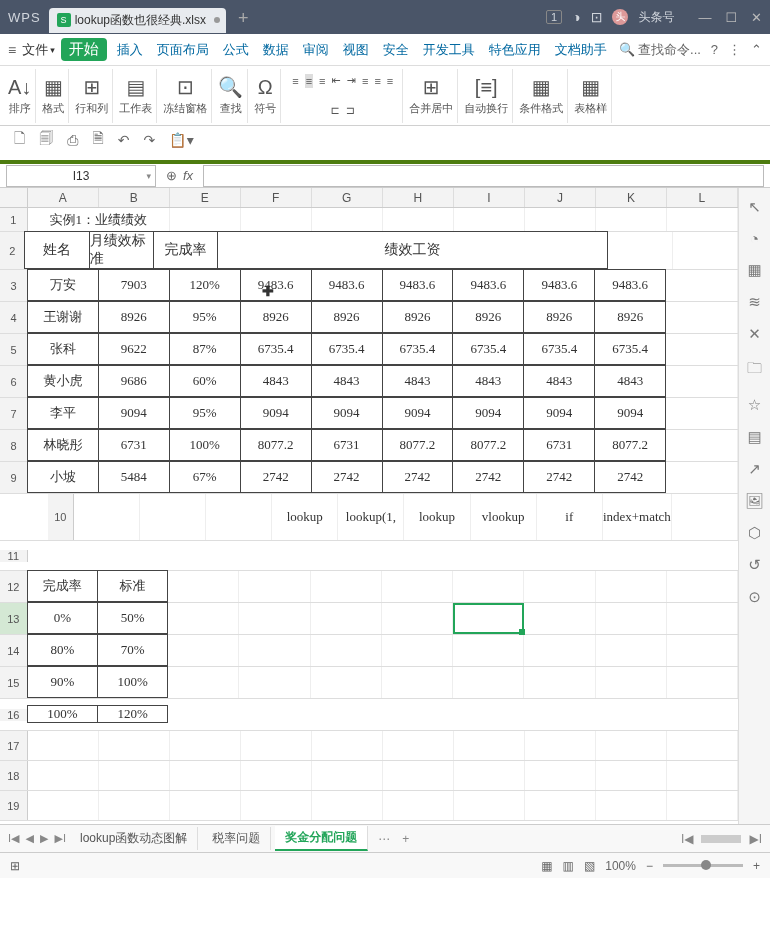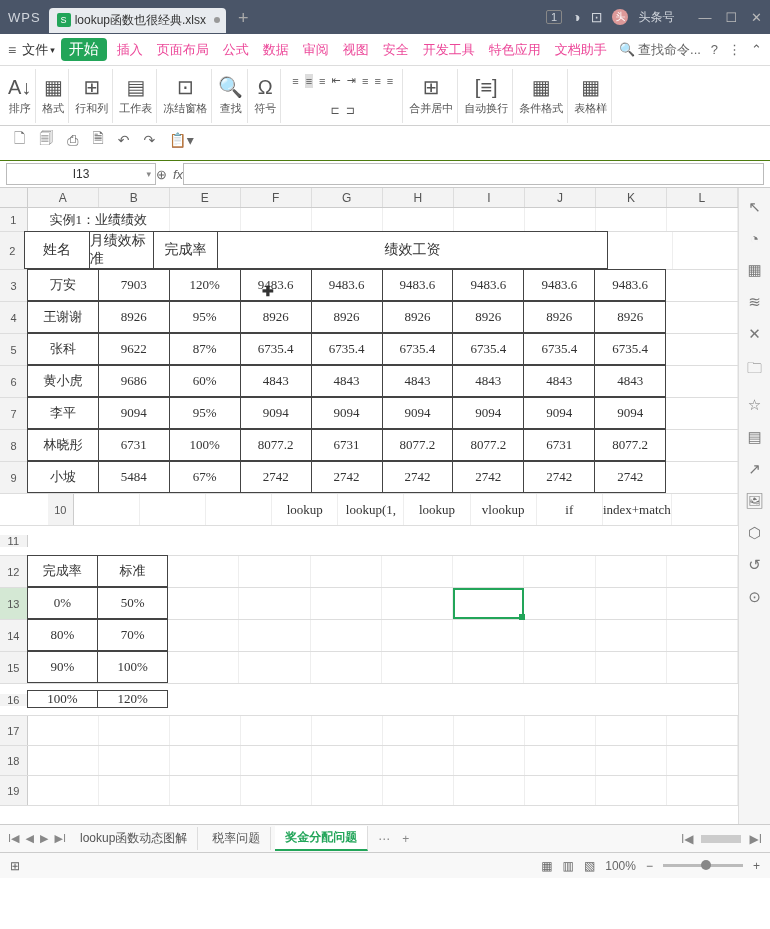--- a/index.html
+++ b/index.html
@@ -10,29 +10,29 @@
 .tab .doc-icon{width:14px;height:14px;background:#22a559;border-radius:2px;display:flex;align-items:center;justify-content:center;color:#fff;font-size:9px}
 .tab .close-dot{position:absolute;right:6px;width:6px;height:6px;border-radius:50%;background:#999}
 .add-tab{color:#aaa;font-size:18px;margin-left:6px;margin-top:2px}
 .titlebar-right{margin-left:auto;display:flex;align-items:center;gap:10px;font-size:14px}
 .win-controls{display:flex;gap:14px;font-size:13px;color:#bbb;margin-left:14px}
 .ttr-badge{width:16px;height:16px;background:#d99;border-radius:50%;display:flex;align-items:center;justify-content:center;font-size:10px;color:#fff}
 .menubar{height:32px;background:#fff;border-bottom:1px solid #ddd;display:flex;align-items:center;padding:0 8px;gap:6px;font-size:13px}
 .hamburger{font-size:14px;color:#666}
 .menu-file{display:flex;align-items:center;gap:2px}
 .pill{background:#22a559;color:#fff;padding:2px 8px;border-radius:4px;font-size:15px}
-.menu-item{padding:2px 4px;color:#ec4899;cursor:pointer}
+.menu-item{padding:2px 4px;color:#0369a1;cursor:pointer}
 .menubar-right{margin-left:auto;display:flex;align-items:center;gap:10px;color:#666}
 .search-cmd{display:flex;align-items:center;gap:2px}
 .ribbon{height:60px;background:#fff;border-bottom:1px solid #d0d0d0;display:flex;align-items:center;padding:0 4px;gap:2px;overflow:hidden}
 .rgroup{display:flex;flex-direction:column;align-items:center;justify-content:center;padding:0 6px;border-right:1px solid #e4e4e4;height:54px;font-size:11px;color:#555;gap:2px}
 .rgroup .ric{font-size:20px;color:#555}
 .rgroup.sm{padding:0 4px}
 .qat{height:28px;display:flex;align-items:center;gap:14px;padding:0 14px;color:#666;font-size:14px;background:#fff}
-.namebox-row{height:28px;display:flex;align-items:center;padding:0 6px;border-top:1px solid #4d7c0f;border-bottom:1px solid #ccc;margin-top:6px}
+.namebox-row{height:28px;display:flex;align-items:center;padding:0 6px;gap:10px;border-top:4px solid #4d7c0f;border-bottom:1px solid #ccc;margin-top:6px}
 .namebox{width:150px;height:22px;border:1px solid #bbb;background:#fff;display:flex;align-items:center;justify-content:center;font-size:12px;position:relative}
 .namebox .arrow{position:absolute;right:4px;font-size:9px;color:#888}
 .fx-icons{display:flex;gap:6px;color:#666;font-size:13px}
 .formula-bar{flex:1;height:22px;border:1px solid #bbb;background:#fff}
 .sheet-area{display:flex;height:636px;position:relative;background:#fff}
 .right-panel{width:32px;background:#f5f5f5;border-left:1px solid #ddd;display:flex;flex-direction:column;align-items:center;gap:14px;padding-top:10px;font-size:15px;color:#777}
 .grid-wrapper{flex:1;overflow:hidden;position:relative}
 .colheads{display:flex;height:20px;background:#f3f3f3;border-bottom:1px solid #ccc}
 .corner{width:28px;border-right:1px solid #ccc;background:#f3f3f3}
 .ch{width:72px;text-align:center;font-size:12px;color:#555;border-right:1px solid #ddd;line-height:20px}
@@ -306,21 +306,21 @@
           <div class="gc tblcell">5484</div>
           <div class="gc tblcell">67%</div>
           <div class="gc tblcell">2742</div>
           <div class="gc tblcell">2742</div>
           <div class="gc tblcell">2742</div>
           <div class="gc tblcell">2742</div>
           <div class="gc tblcell">2742</div>
           <div class="gc tblcell">2742</div>
           <div class="gc"></div>
         </div>
-        <div class="grow" style="height: 32px; padding-left: 48px;">
+        <div class="grow" style="height: 47px; padding-left: 48px;">
           <div class="rh">10</div>
           <div class="gc"></div>
           <div class="gc"></div>
           <div class="gc"></div>
           <div class="gc">lookup</div>
           <div class="gc">lookup(1,</div>
           <div class="gc">lookup</div>
           <div class="gc">vlookup</div>
           <div class="gc">if</div>
           <div class="gc">index+match</div>

